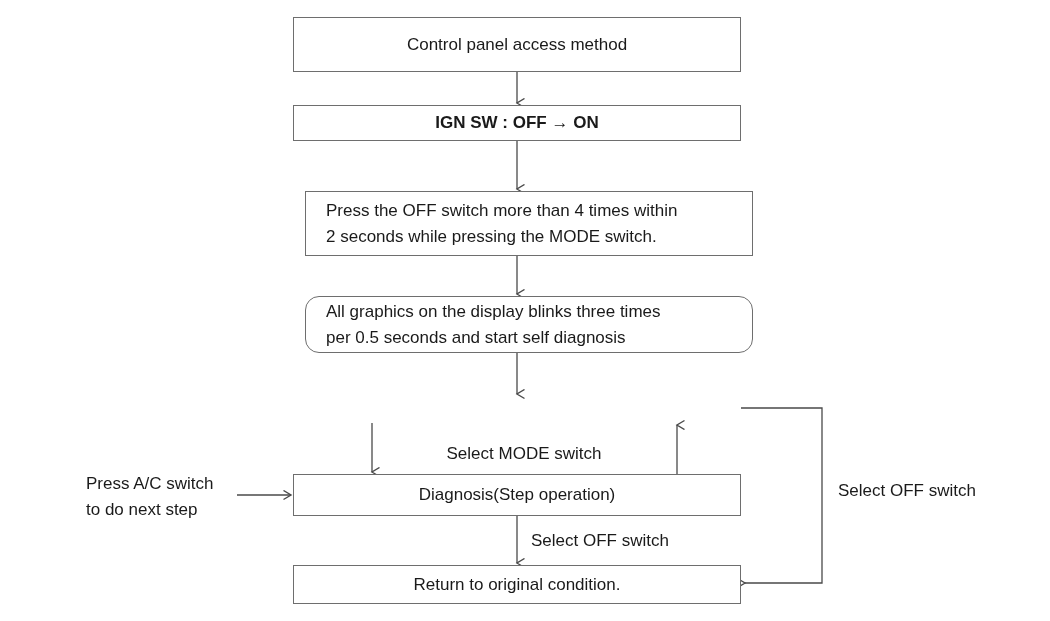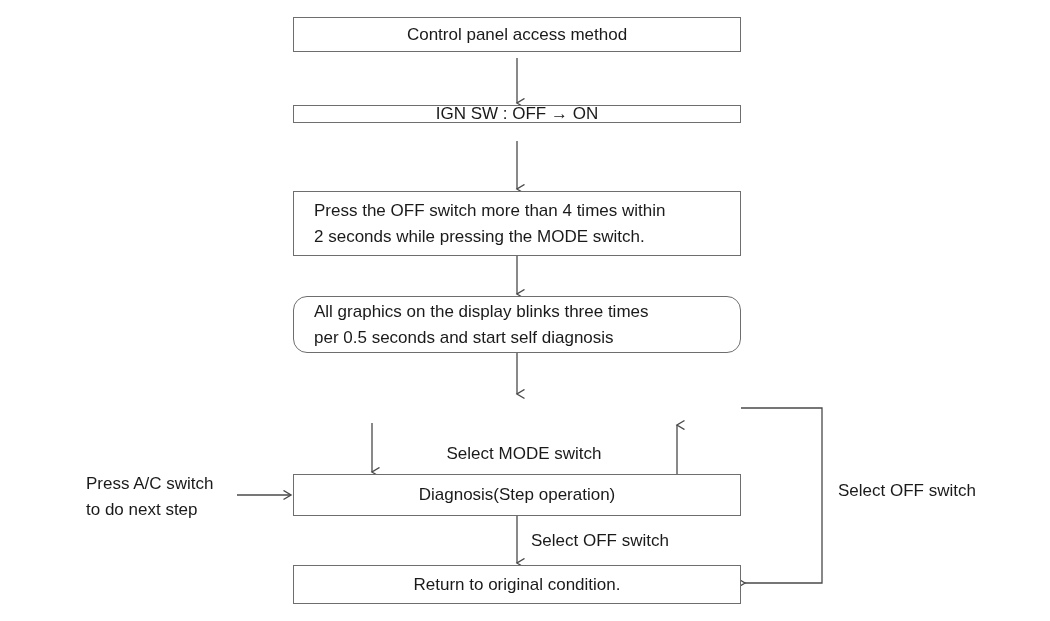--- a/index.html
+++ b/index.html
@@ -26,20 +26,21 @@
     color: #1a1a1a;
     font-size: 17px;
     line-height: 26px;
     text-align: center;
     z-index: 2;
   }
   .node.multiline {
     justify-content: flex-start;
     text-align: left;
     padding-left: 20px;
+    margin-left: 12px;
   }
   .node .node-text { display: block; white-space: pre-line; }
   .edge-label {
     position: absolute;
     color: #1a1a1a;
     font-size: 17px;
     line-height: 24px;
     white-space: pre-line;
     z-index: 3;
   }
@@ -82,25 +83,25 @@
       <line x1="372" y1="423" x2="372" y2="472" marker-end="url(#arrowdown)"></line>
       <line x1="677" y1="474" x2="677" y2="425" marker-end="url(#arrowup)"></line>
       <line x1="517" y1="516" x2="517" y2="563" marker-end="url(#arrowdown)"></line>
 
       <path d="M741,408 L822,408 L822,583 L745,583" marker-end="url(#arrowleft)"></path>
 
       <line x1="237" y1="495" x2="291" y2="495" marker-end="url(#arrowright)"></line>
     </g>
   </svg>
 
-  <div class="node" style="left:293px; top:17px; width:448px; height:35px;">
+  <div class="node" style="left:293px; top:17px; width:448px; height:55px;">
     <span class="node-text">Control panel access method</span>
   </div>
 
-  <div class="node" style="left:293px; top:105px; width:448px; height:18px;">
+  <div class="node" style="left:293px; top:105px; width:448px; height:36px;font-weight:bold;">
     <span class="node-text">IGN SW : OFF → ON</span>
   </div>
 
   <div class="node multiline" style="left:293px; top:191px; width:448px; height:65px;">
     <span class="node-text">Press the OFF switch more than 4 times within
 2 seconds while pressing the MODE switch.</span>
   </div>
 
   <div class="node multiline" style="left:293px; top:296px; width:448px; height:57px;border-radius:14px;">
     <span class="node-text">All graphics on the display blinks three times

